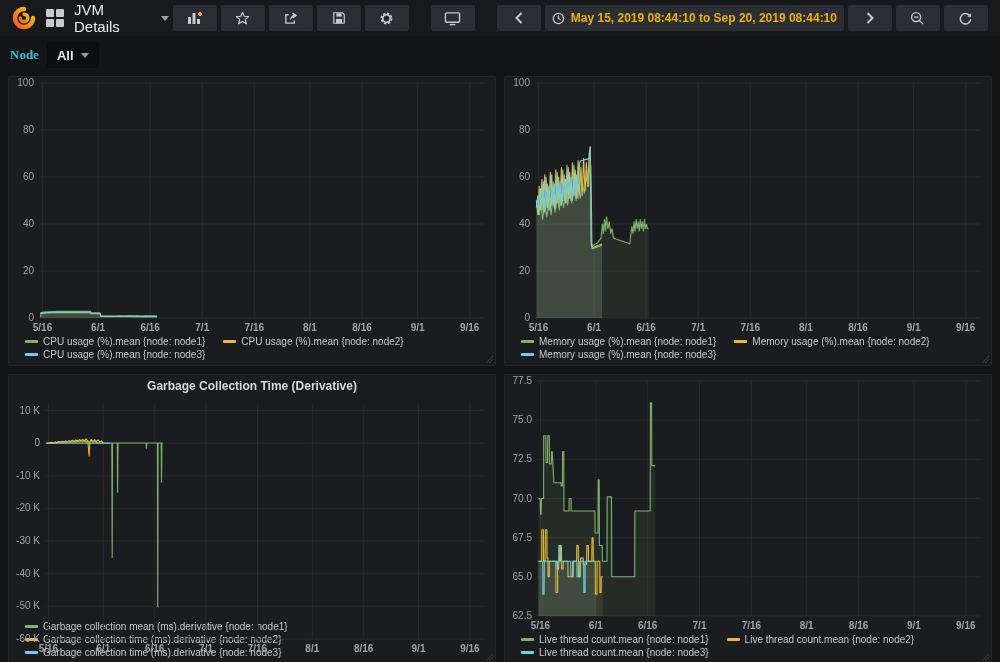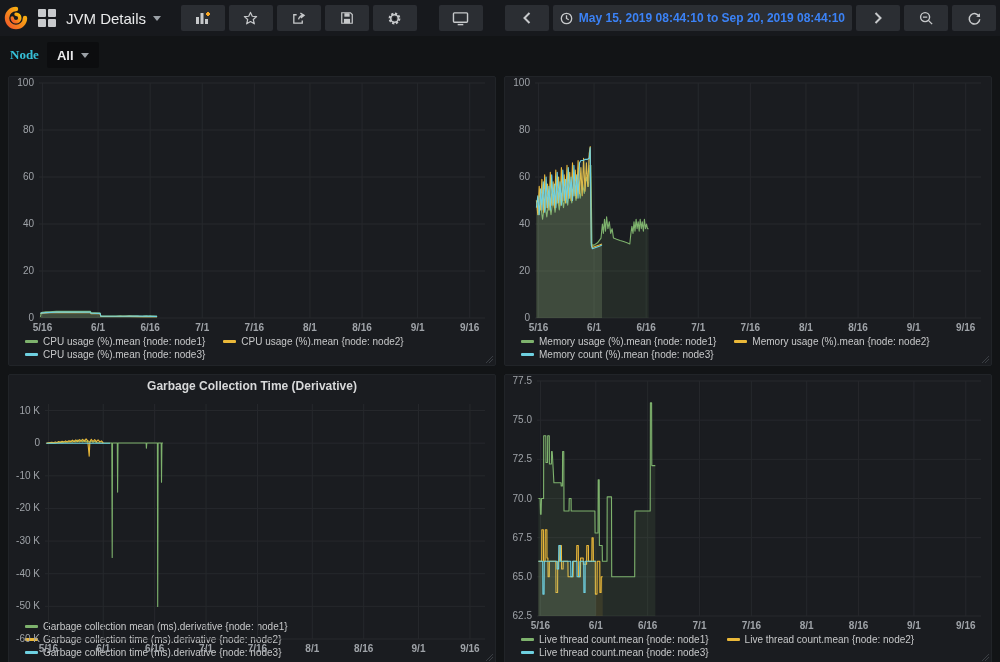--- a/index.html
+++ b/index.html
@@ -1,30 +1,30 @@
 <!DOCTYPE html>
 <html><head>
 <meta charset="utf-8">
 <style>
   html,body{margin:0;padding:0;width:1000px;height:662px;overflow:hidden;
     background:#121416;font-family:"Liberation Sans",sans-serif;
     -webkit-font-smoothing:antialiased;}
   
-  .topbar{height:36px;background:#17191d;display:flex;align-items:center;padding:0 4px;}
+  .topbar{height:36px;background:#17191d;display:flex;align-items:center;padding:0 12px;}
   .logo{width:24px;height:24px;margin-right:10px;flex:0 0 auto;}
   .apps-icon{width:18px;height:18px;display:grid;grid-template-columns:8px 8px;gap:2px;margin-right:10px;}
   .apps-icon span{width:8px;height:8px;background:#c8cacd;border-radius:1px;}
   .dash-title{color:#e9eaeb;font-size:15px;font-weight:500;display:flex;align-items:center;gap:7px;cursor:pointer;}
   .caret{width:0;height:0;border-left:4px solid transparent;border-right:4px solid transparent;border-top:5px solid #9aa0a6;}
   .tb-spacer{flex:1;}
   .tb-btn{height:26px;min-width:30px;background:#2b2e33;border-radius:2px;display:flex;align-items:center;
     justify-content:center;margin-left:4px;color:#c7c9cb;cursor:pointer;padding:0 7px;}
   .tb-btn svg{display:block;}
   .tb-gap{width:18px;}
-  .time-btn{font-size:12px;color:#3b82f6;font-weight:600;gap:6px;white-space:nowrap;}
+  .time-btn{font-size:12px;color:#eab308;font-weight:600;gap:6px;white-space:nowrap;}
   
   .submenu{height:38px;display:flex;align-items:center;padding:0 10px;gap:8px;}
   .var-label{color:#36c0d8;font-size:13px;font-weight:600;font-family:Liberation Serif, serif;}
   .var-value{background:#0c0d0f;color:#e9eaeb;font-size:13px;font-weight:600;height:26px;
     display:flex;align-items:center;gap:7px;padding:0 10px;border-radius:2px;cursor:pointer;}
   
   .dash{display:grid;grid-template-columns:488px 488px;grid-auto-rows:290px;gap:8px;padding:2px 8px 8px 8px;}
   .panel{background:#1a1c20;border:1px solid #212428;border-radius:2px;display:flex;flex-direction:column;
     position:relative;overflow:hidden;}
   .panel-title{height:23px;line-height:23px;text-align:center;font-size:12px;font-weight:700;color:#d8d9da;
@@ -248,21 +248,21 @@
         <div class="legend-item">
           <span class="legend-swatch" style="background: rgb(126, 178, 109);"></span>
           <span>Memory usage (%).mean {node: node1}</span>
         </div>
         <div class="legend-item">
           <span class="legend-swatch" style="background: rgb(234, 184, 57);"></span>
           <span>Memory usage (%).mean {node: node2}</span>
         </div>
         <div class="legend-item">
           <span class="legend-swatch" style="background: rgb(110, 208, 224);"></span>
-          <span>Memory count (%).mean {node: node3}</span>
+          <span>Memory usage (%).mean {node: node3}</span>
         </div>
       </div>
     <div class="resize-grip"></div>
   </div>
   <div class="panel">
     <div class="panel-title">Garbage Collection Time (Derivative)</div>
     <div class="plot">
         <svg width="486" height="258" xmlns="http://www.w3.org/2000/svg">
           <line x1="36" y1="12.527777777777779" x2="476" y2="12.527777777777779" stroke="#26282c" stroke-width="1"></line>
           <text x="31" y="15.527777777777779" text-anchor="end" font-size="10" fill="#9fa3a8" font-family="Liberation Sans,sans-serif">10 K</text>

